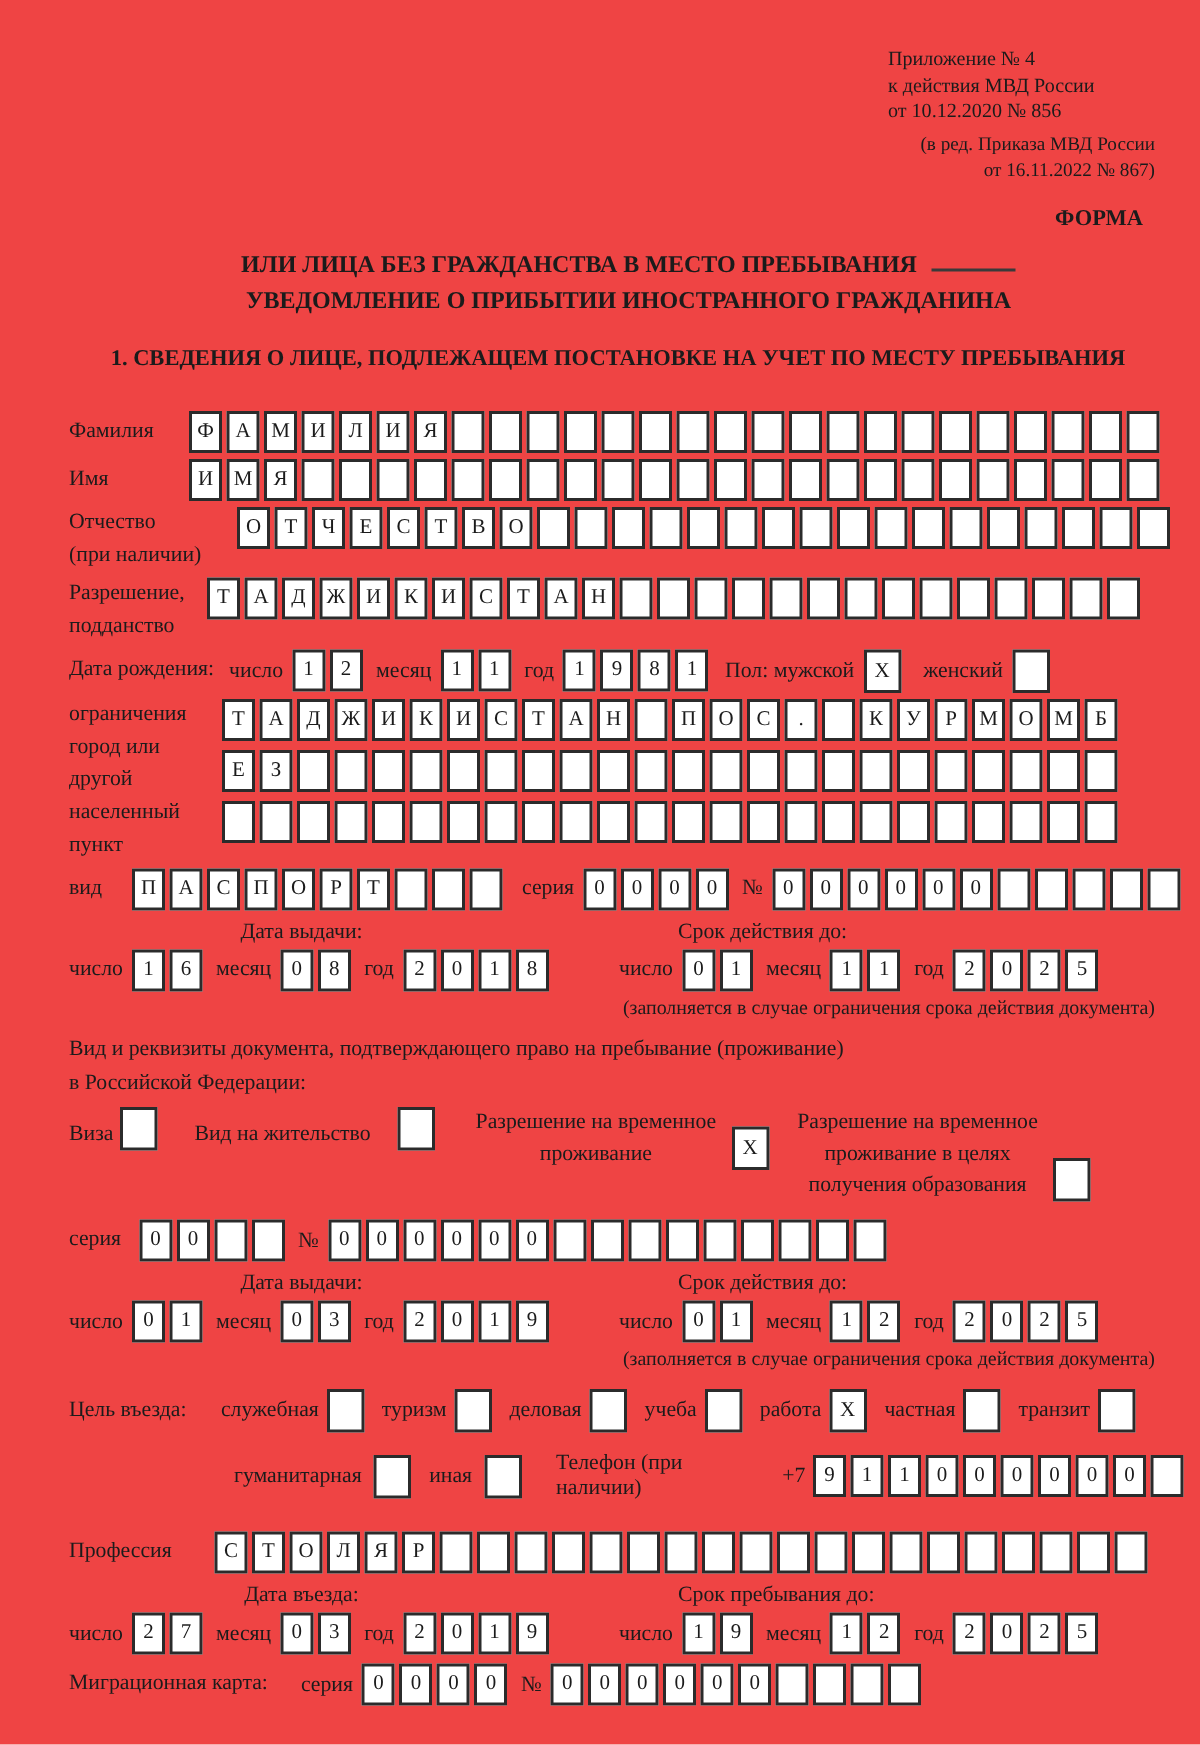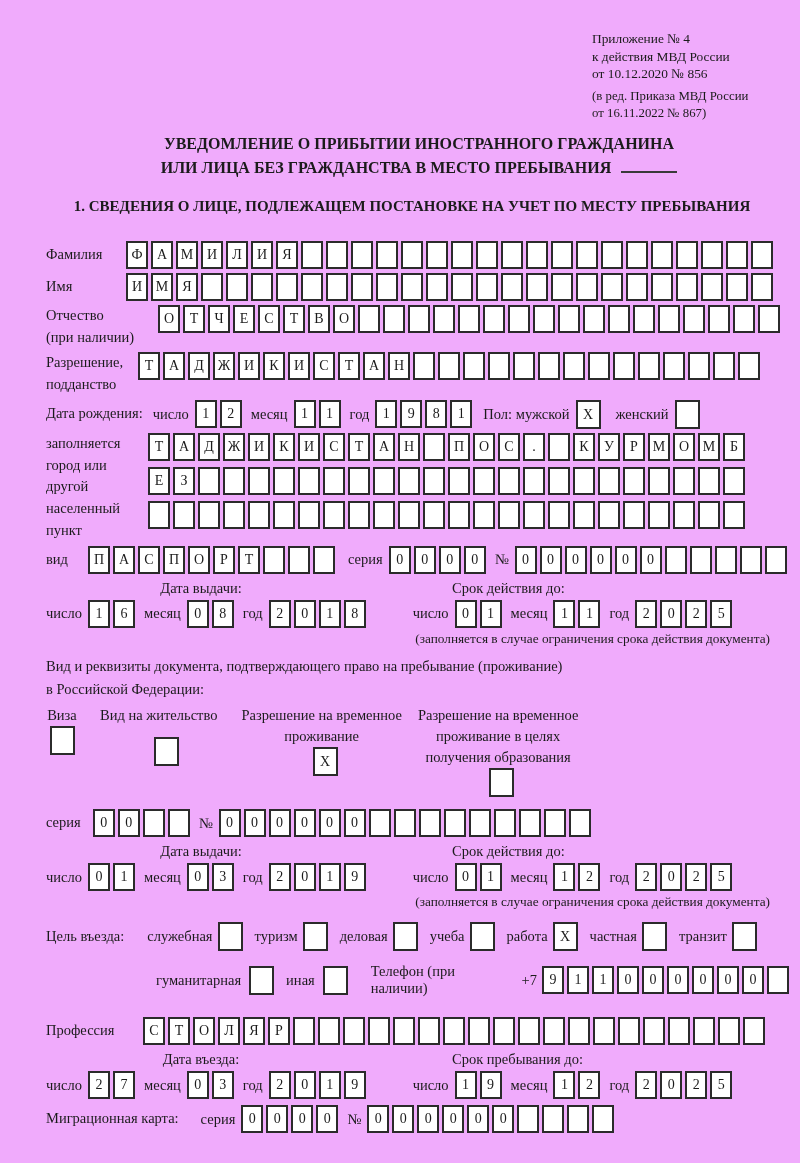--- a/index.html
+++ b/index.html
@@ -1,23 +1,23 @@
 <!DOCTYPE html>
 <html style="color: rgb(27, 27, 27);"><head>
 <meta charset="utf-8">
 <style>
   html,body{margin:0;padding:0;background:#fff;}
   .page{
     width:800px;height:1163px;box-sizing:border-box;
     padding:30px 8px 10px 46px;
     font-family:"Liberation Serif","DejaVu Serif",serif;
-    color:#1b1b1b;font-size:14.5px;overflow:hidden;background:#f0abfc;
+    color:#1b1b1b;font-size:14.5px;overflow:hidden;background:#ef4444;
   }
   .annex{margin-left:auto;width:178px;margin-right:22px;line-height:1.32;font-size:13.4px;}
-  .annex-ed{margin-top:5px;font-size:12.8px;}
+  .annex-ed{margin-top:5px;font-size:12.8px;text-align:right;}
   .forma{text-align:right;padding-right:30px;font-weight:bold;margin-top:16px;font-size:15px;}
   .title{text-align:center;font-weight:bold;font-size:16px;margin-top:10px;line-height:1.5;}
   .title-underline{display:inline-block;width:56px;border-bottom:2px solid #3a3a3a;margin-left:10px;vertical-align:baseline;}
   .sect{font-weight:bold;margin-top:18px;margin-bottom:26px;font-size:15px;text-align:center;white-space:nowrap;margin-left:-14px;}
   .row{display:flex;align-items:center;margin:4px 0;}
   .row.top{align-items:flex-start;}
   .lbl{flex:none;line-height:1.5;}
   .w80{width:80px;} .w112{width:112px;} .w92{width:92px;} .w102{width:102px;} .w42{width:42px;} .w97{width:97px;}
   .sub{flex:none;margin:0 6px;}
   .cells{display:inline-flex;flex:none;}
@@ -32,21 +32,21 @@
   .dl-row{display:flex;margin-top:6px;font-size:14.5px;}
   .dl1{width:310px;text-align:center;}
   .dl2{margin-left:96px;}
   .drow{display:flex;align-items:center;margin:3px 0;}
   .dgroup{display:flex;align-items:center;}
   .dgroup .sub:first-child{margin-left:0;}
   .dgroup2{margin-left:44px;}
   .note{text-align:right;font-size:13.3px;margin:1px 22px 4px 0;}
   .para{margin-top:8px;line-height:1.6;}
   .opts{display:flex;align-items:flex-start;margin-top:4px;}
-  .opt{display:flex;align-items:center;flex-direction:column;}
+  .opt{display:flex;align-items:flex-end;}
   .optlbl{line-height:1.45;}
   .optlbl.center{text-align:center;}
   .opt .cb{margin-left:10px;margin-top:0;}
   .purpose{display:flex;align-items:center;margin-top:12px;flex-wrap:nowrap;}
   .pitem{display:flex;align-items:center;}
   .pitem .cb{margin-left:5px;}
   .pitem + .pitem{margin-left:9px;}
   .indent{margin-left:110px;}
 </style>
 </head>
@@ -57,26 +57,27 @@
   <div class="annex">
     <div>Приложение № 4</div>
     <div>к действия МВД России</div>
     <div>от 10.12.2020 № 856</div>
     <div class="annex-ed">
       <div>(в ред. Приказа МВД России</div>
       <div>от 16.11.2022 № 867)</div>
     </div>
   </div>
 
+  <div class="forma">ФОРМА</div>
 
   <div class="title">
-    <div>УВЕДОМЛЕНИЕ О ПРИБЫТИИ ИНОСТРАННОГО ГРАЖДАНИНА</div>
     <div>
       <span>ИЛИ ЛИЦА БЕЗ ГРАЖДАНСТВА В МЕСТО ПРЕБЫВАНИЯ</span><span class="title-underline"></span>
     </div>
+    <div>УВЕДОМЛЕНИЕ О ПРИБЫТИИ ИНОСТРАННОГО ГРАЖДАНИНА</div>
   </div>
 
   <div class="sect">1. СВЕДЕНИЯ О ЛИЦЕ, ПОДЛЕЖАЩЕМ ПОСТАНОВКЕ НА УЧЕТ ПО МЕСТУ ПРЕБЫВАНИЯ</div>
 
   <div class="row">
     <div class="lbl w80">Фамилия</div>
     <div class="cells">
         <span class="cell">Ф</span>
         <span class="cell">А</span>
         <span class="cell">М</span>
@@ -230,21 +231,21 @@
         <span class="cell">X</span>
       </span>
     <span class="sub" style="margin-left:12px;">женский</span>
     <span class="cells cb">
         <span class="cell"></span>
       </span>
   </div>
 
   <div class="row top">
     <div class="lbl w102">
-      <div>заполняется</div>
+      <div>ограничения</div>
       <div>город или другой</div>
       <div>населенный пункт</div>
     </div>
     <div class="stack">
       <div class="cells">
           <span class="cell">Т</span>
           <span class="cell">А</span>
           <span class="cell">Д</span>
           <span class="cell">Ж</span>
           <span class="cell">И</span>
@@ -412,21 +413,21 @@
     <div>в Российской Федерации:</div>
   </div>
 
   <div class="opts">
     <div class="opt">
       <span class="optlbl">Виза</span>
       <span class="cells cb" style="margin-left:4px;">
           <span class="cell"></span>
         </span>
     </div>
-    <div class="opt" style="margin-left:22px;gap:11px;">
+    <div class="opt" style="margin-left:22px;">
       <span class="optlbl">Вид на жительство</span>
       <span class="cells cb" style="margin-left:18px;">
           <span class="cell"></span>
         </span>
     </div>
     <div class="opt" style="margin-left:24px;">
       <span class="optlbl center">
         <span>Разрешение на временное</span><br>
         <span>проживание</span>
       </span>

